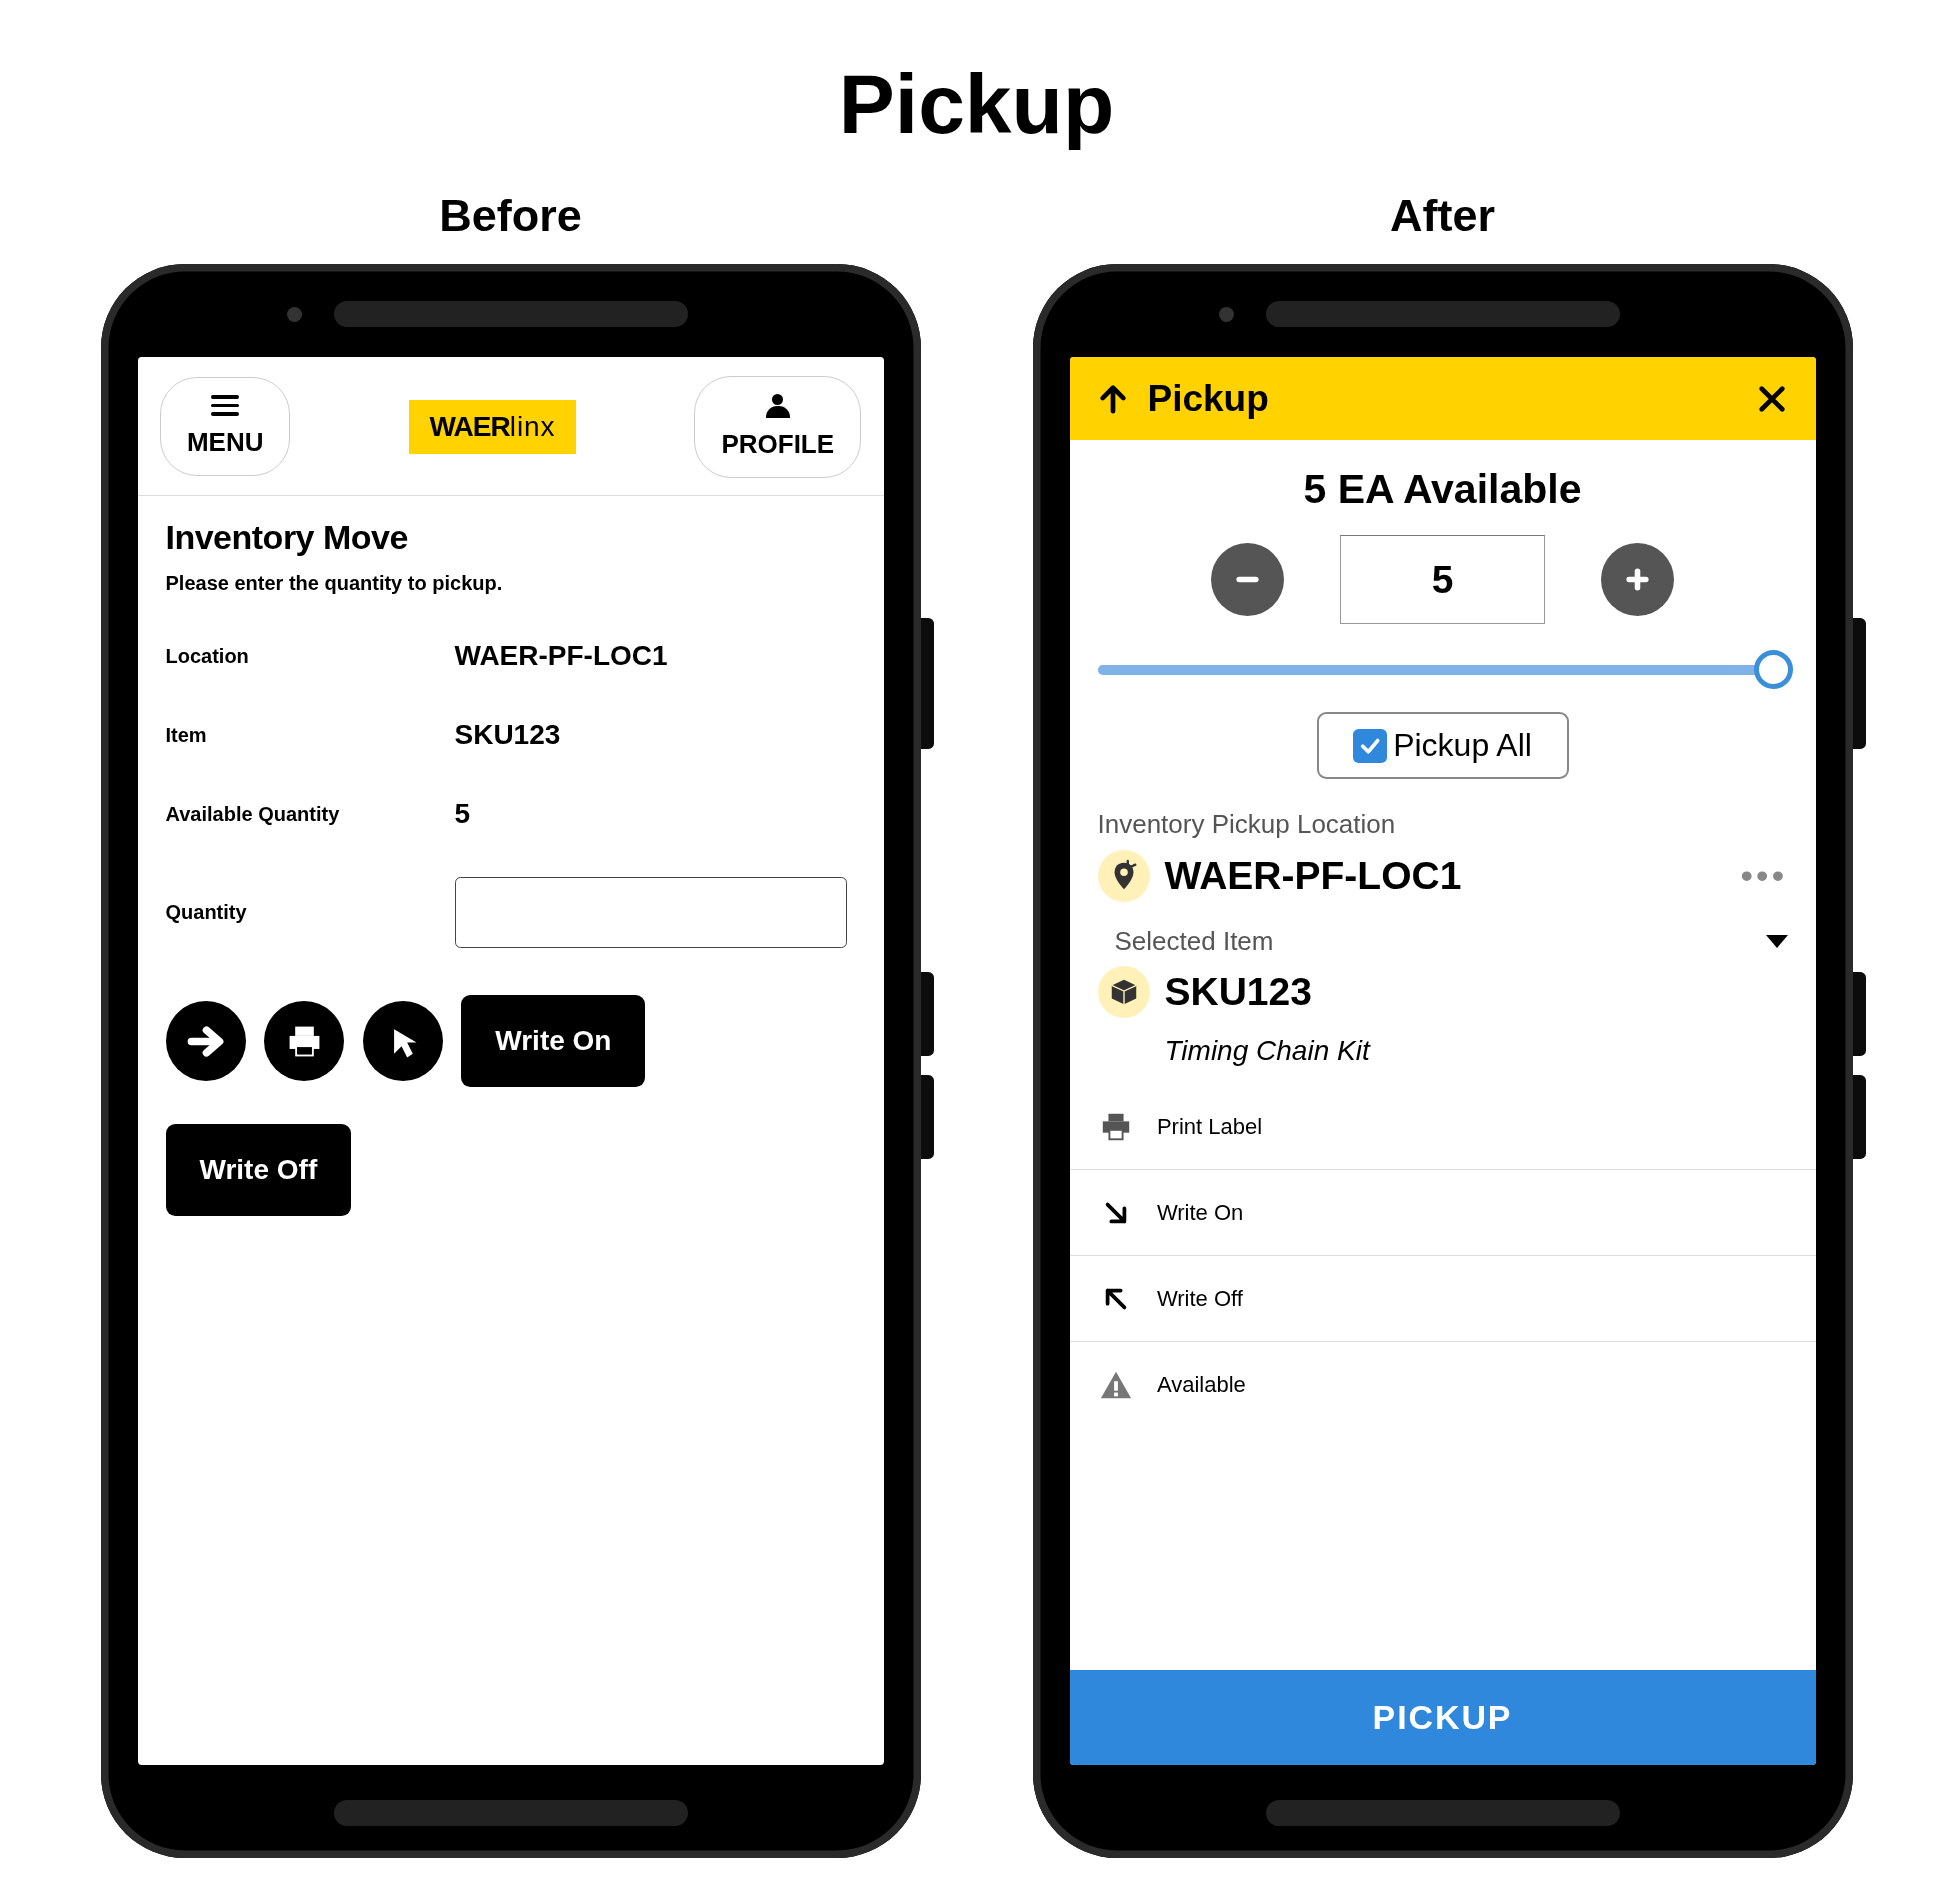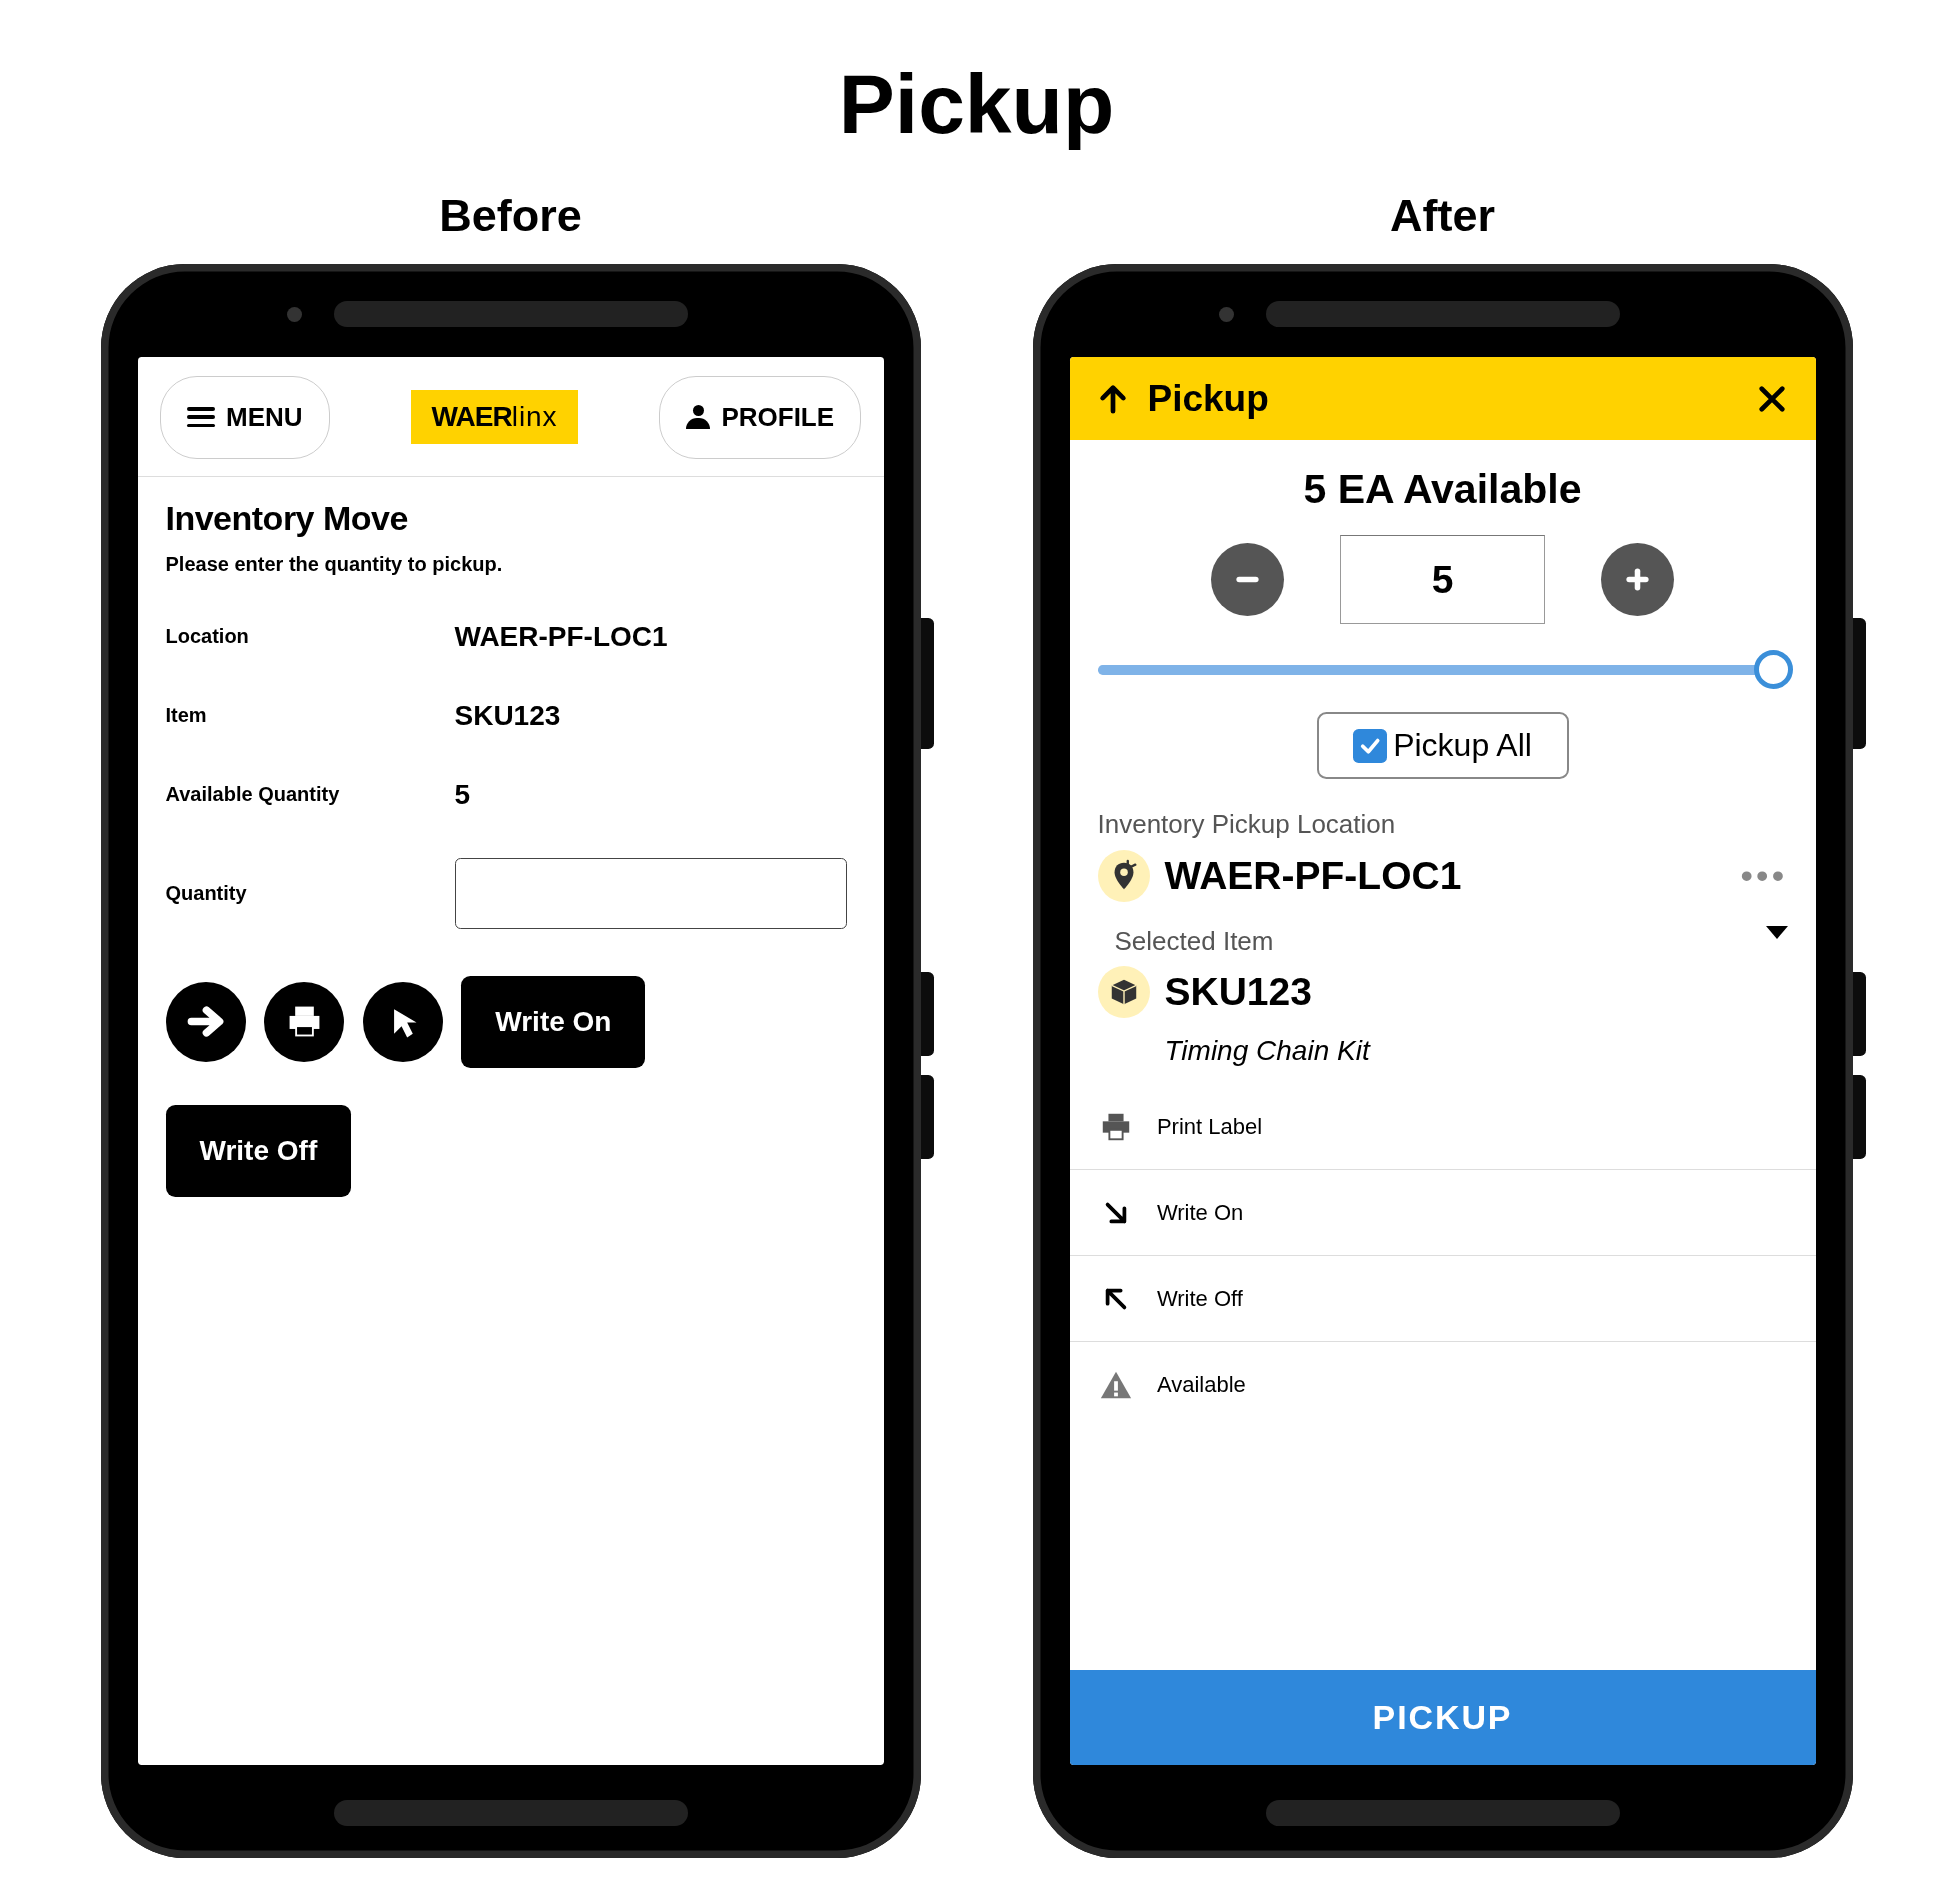--- a/index.html
+++ b/index.html
@@ -89,25 +89,26 @@
     justify-content: space-between;
     padding: 18.6px 22.4px 17px 22.4px;
     border-bottom: 0.9px solid #ddd;
   }
   .pill {
     display: inline-flex;
     align-items: center;
     gap: 11.2px;
     border: 1.9px solid #ccc;
     border-radius: 37px;
-    padding: 25px 26px;
+    padding: 17px 26px;
     font-weight: 800;
     font-size: 26px;
     font-family: "Arial Black", Arial, sans-serif;
     letter-spacing: 0;
+    flex-direction: column;
   }
   .hamburger {
     width: 28px; height: 20.5px;
     display: inline-flex; flex-direction: column; justify-content: space-between;
   }
   .hamburger span { height: 3.7px; background: #000; border-radius: 1.9px; }
   .brand {
     background: #ffd200;
     padding: 11.2px 20.5px;
     font-family: "Arial Black", Arial, sans-serif;
@@ -475,21 +476,21 @@
             <svg width="34" height="34" viewBox="0 0 36 36">
                 <path d="M18 4 C12 4 8 8 8 14 C8 22 18 32 18 32 C18 32 28 22 28 14 C28 8 24 4 18 4 Z" fill="#333"></path>
                 <circle cx="18" cy="14" r="4" fill="#fff1b8"></circle>
                 <path d="M22 6 L22 2 M26 8 L30 6" stroke="#333" stroke-width="2.5" stroke-linecap="round"></path>
               </svg>
           </span>
           <span class="loc-text">WAER-PF-LOC1</span>
           <span class="ellipsis">•••</span>
         </div>
 
-        <div class="section-label" style="display:flex;padding-left:45px;">
+        <div class="section-label" style="display:flex;align-items:center;padding-left:45px;">
           <span style="flex:1">Selected Item</span>
           <span class="dropdown-caret"></span>
         </div>
         <div class="item-row">
           <span class="box-badge">
             <svg width="32" height="32" viewBox="0 0 34 34">
                 <path d="M4 10 L17 4 L30 10 L30 24 L17 30 L4 24 Z" fill="#333"></path>
                 <path d="M4 10 L17 16 L30 10 M17 16 V30" stroke="#fff1b8" stroke-width="1.5" fill="none"></path>
               </svg>
           </span>

